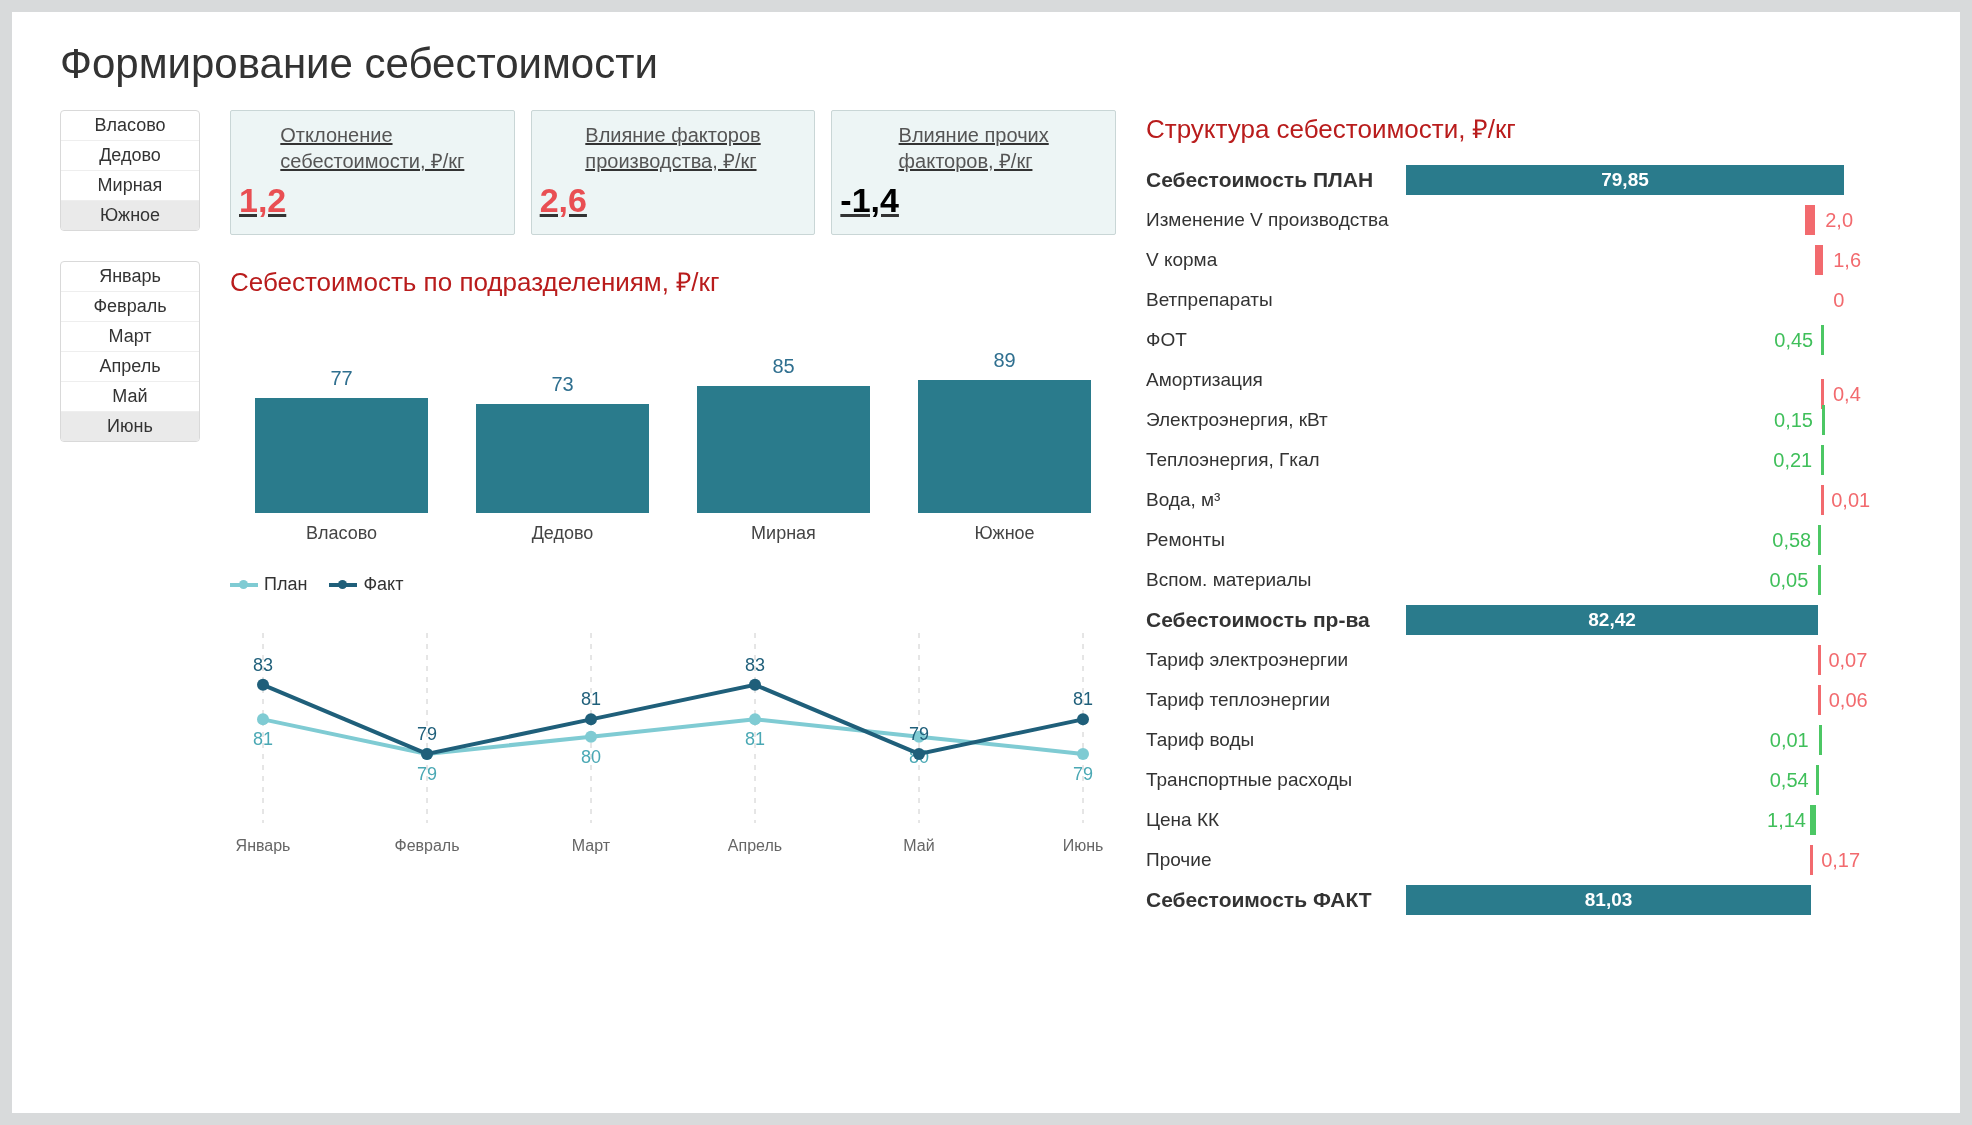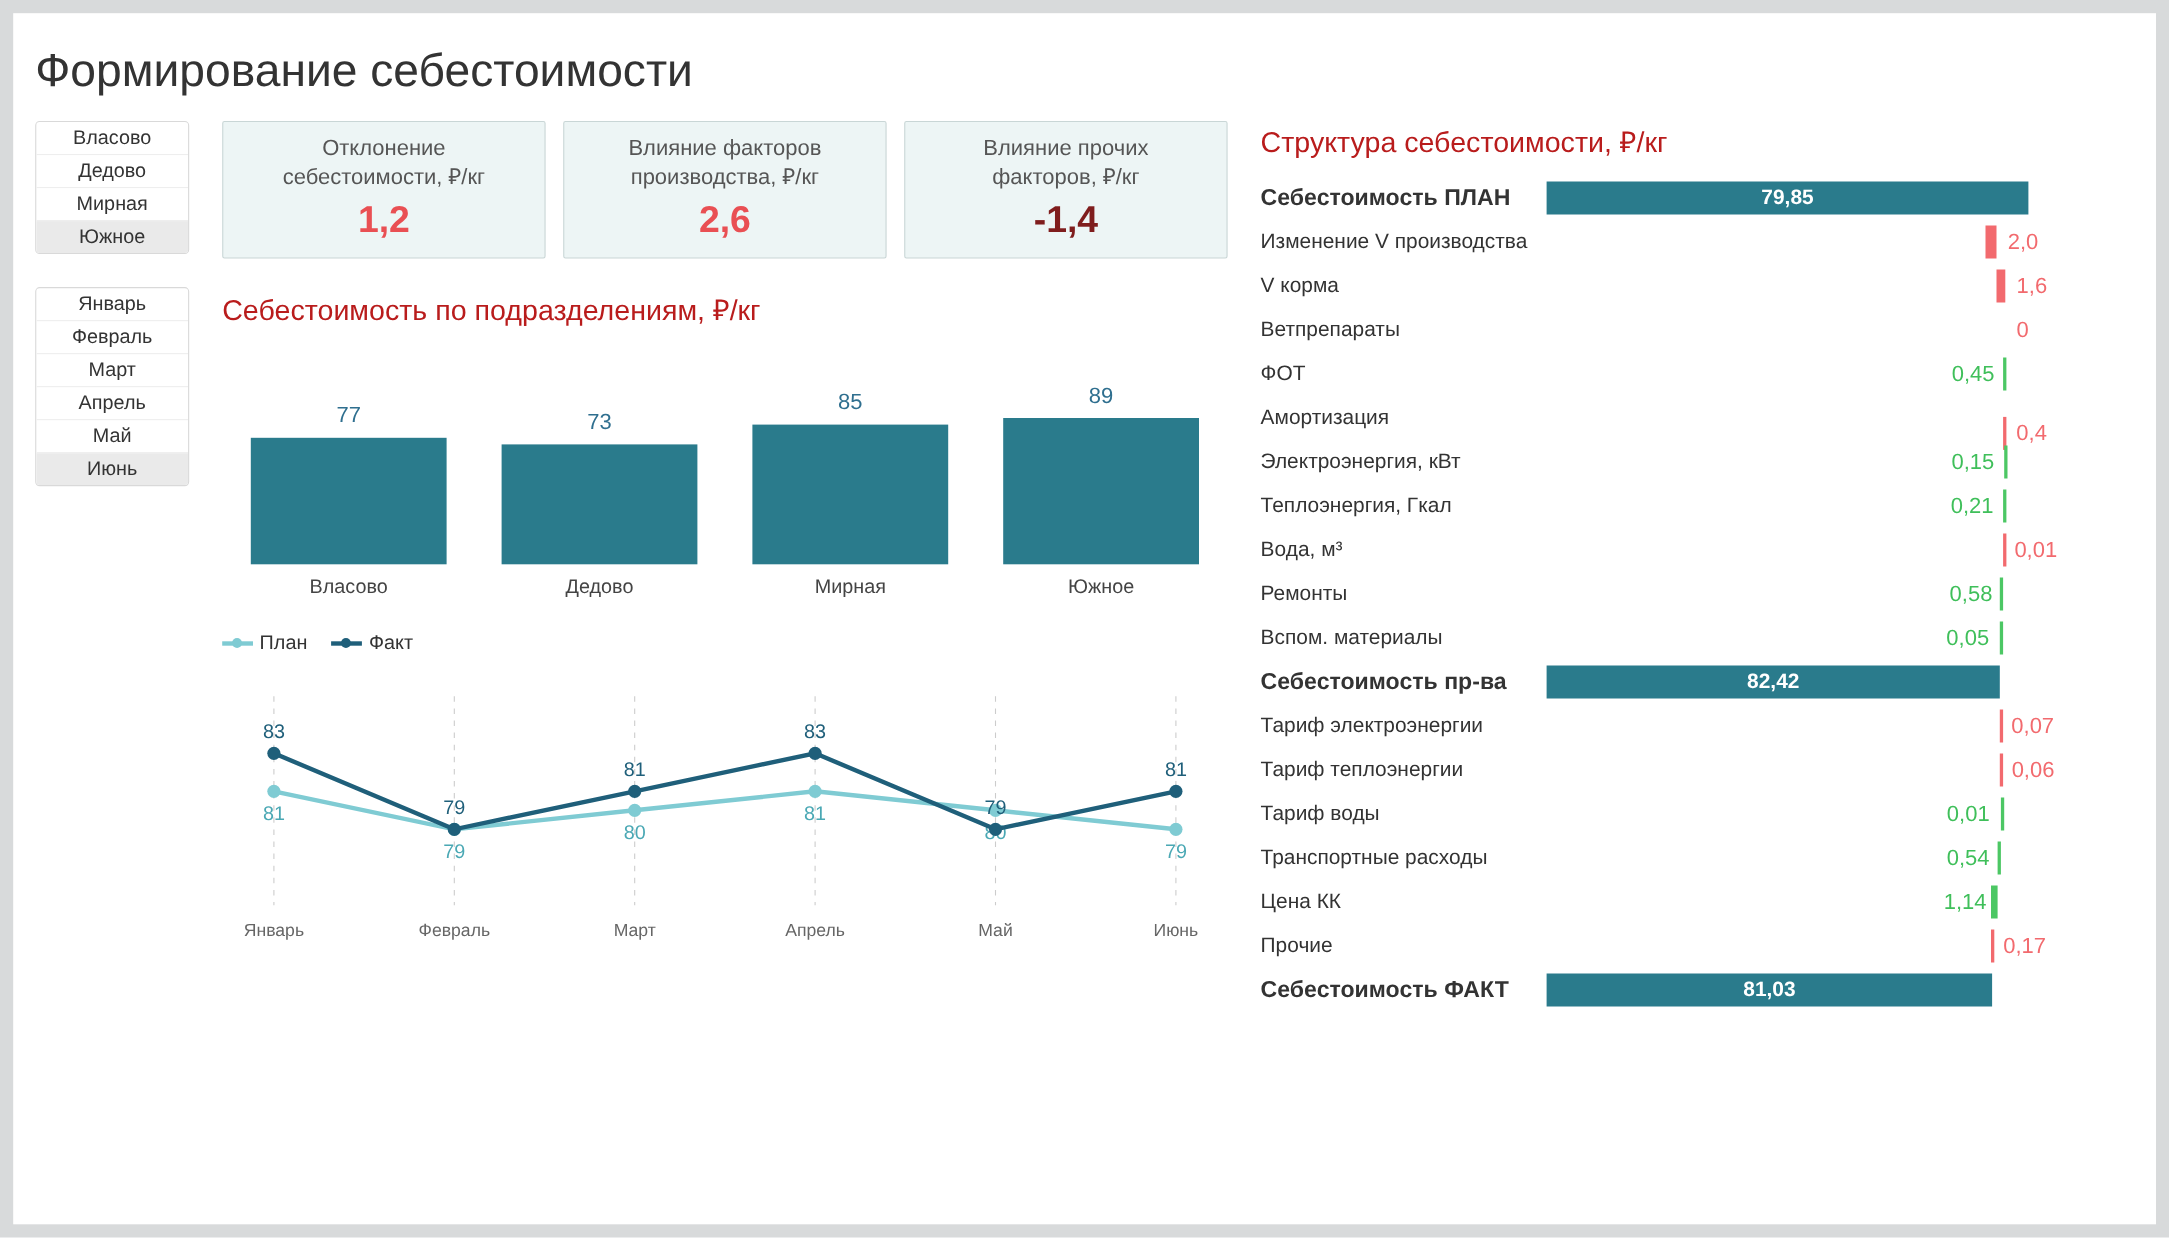--- a/index.html
+++ b/index.html
@@ -5,21 +5,21 @@
   * { box-sizing: border-box; }
   body {
     margin: 0;
     font-family: "Segoe UI", Arial, sans-serif;
     background: #d8dadb;
     color: #333;
   }
   .page {
     background: #fff;
     margin: 12px;
-    padding: 28px 34px 24px 20px;
+    padding: 28px 34px 24px 48px;
     width: calc(1972px - 24px);
     height: calc(1125px - 24px);
     position: relative;
   }
   h1.title {
     font-weight: 300;
     font-size: 42px;
     margin: 0 0 22px 0;
     color: #333;
   }
@@ -59,40 +59,40 @@
   .kpis {
     display: flex;
     gap: 16px;
     margin-bottom: 28px;
   }
   .kpi {
     flex: 1;
     background: #edf5f5;
     border: 1px solid #c9d6d6;
     border-radius: 2px;
-    text-align: center;
     padding: 10px 8px 14px 8px;
+    text-decoration: underline;
   }
   .kpi .kpi-label {
     font-size: 20px;
     color: #555;
     line-height: 1.3;
     min-height: 54px;
     display: flex;
     align-items: center;
     justify-content: center;
     white-space: pre-line;
   }
   .kpi .kpi-value {
     font-size: 34px;
     font-weight: 700;
     margin-top: 6px;
   }
   .red { color: #e94f53; }
-  .green { color: #7f1d1d; }
+  .green { color: #000000; }
 
   
   .bar-chart {
     display: flex;
     align-items: flex-end;
     height: 200px;
     gap: 10px;
     padding: 0 6px;
   }
   .bar-col { flex: 1; text-align: center; }

